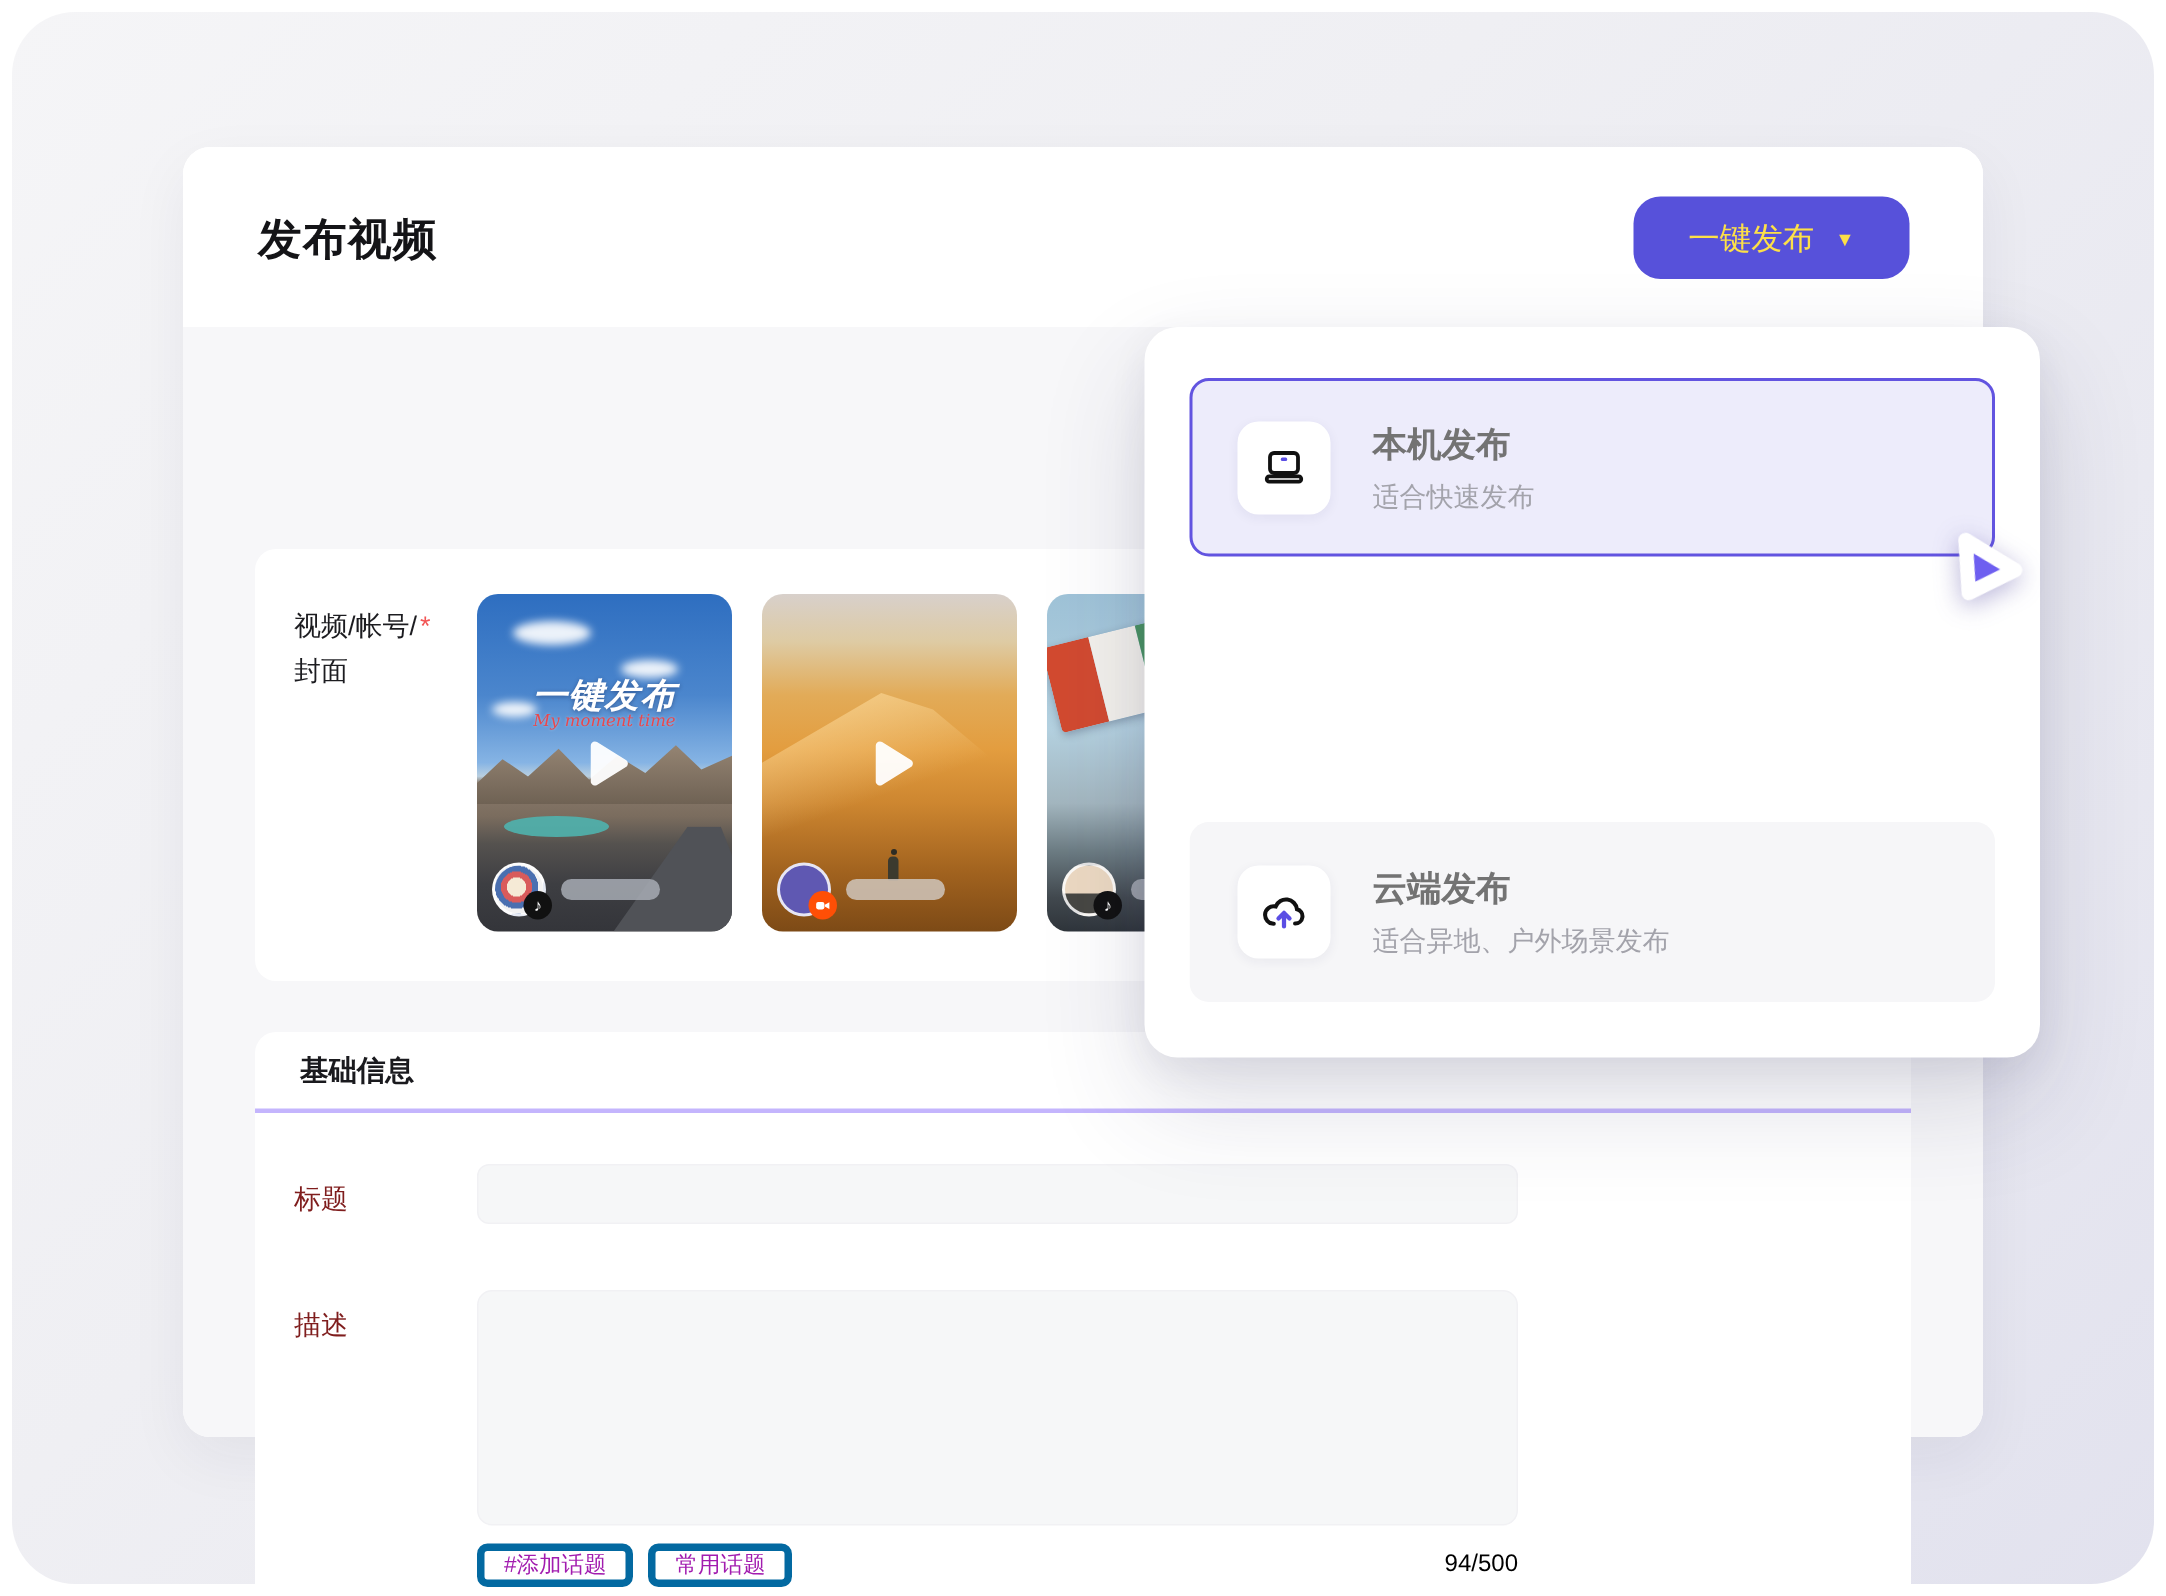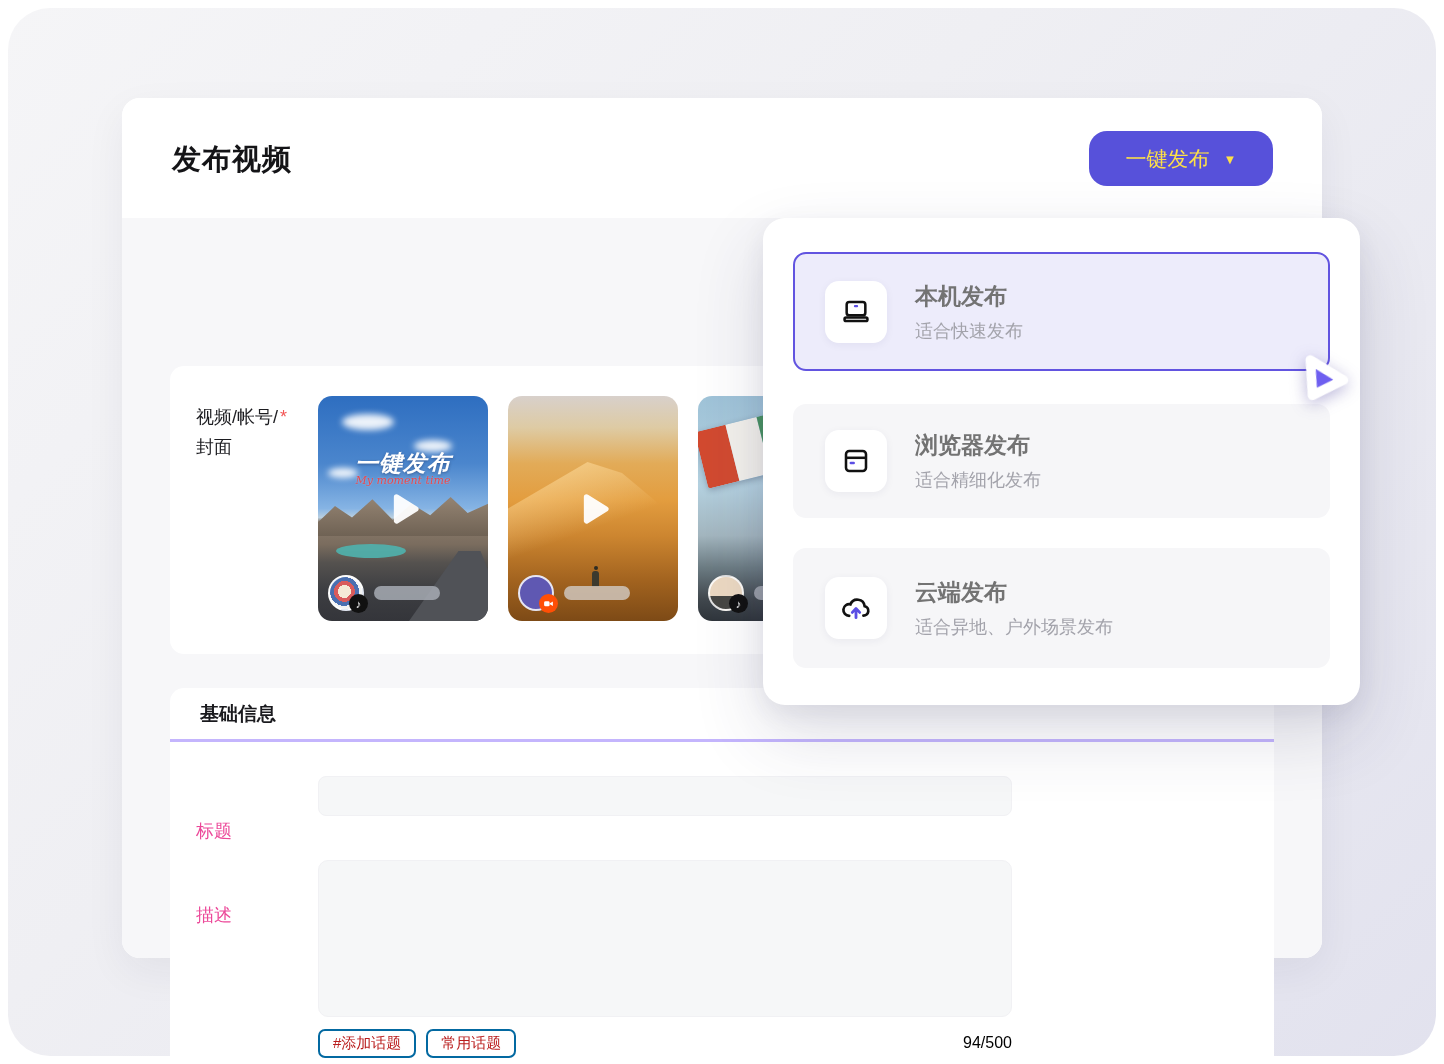--- a/index.html
+++ b/index.html
@@ -73,30 +73,30 @@
        border-radius:3px; overflow:hidden; box-shadow:0 2px 6px rgba(0,0,30,.25); }
   .t3 .flag i { flex:1; }
   .t3 .f-red { background:#d24a30; } .t3 .f-white { background:#f3f1ec; } .t3 .f-green { background:#4a9462; }
   .t3 .pole { position:absolute; left:74px; top:70px; width:3px; height:90px; background:#4a4f54; transform:rotate(6deg); }
   .avatar-3 { background:linear-gradient(180deg,#ecd9c2 0 58%,#474743 58%); }
 
   
   .info-card { position:absolute; left:48px; top:470px; width:1104px; height:388px; background:#ffffff; border-radius:14px; }
   .info-header { height:54px; border-bottom:3px solid #c4b5fd; display:flex; align-items:center; padding-left:30px; }
   .section-title { font-size:19px; font-weight:700; color:#1a1a1e; }
-  .form-label { position:absolute; left:26px; font-size:18px; color:#ec4899;margin-top:32px; }
+  .form-label { position:absolute; left:26px; font-size:18px; color:#7f1d1d; }
   .lbl-title { top:99px; }
   .lbl-desc  { top:183px; }
   .title-input { position:absolute; left:148px; top:88px; width:694px; height:40px; background:#f6f7f8; border:1px solid #f1f1f4;
        border-radius:8px; font-family:inherit; font-size:16px; padding:0 14px; color:#333; }
   .desc-input { position:absolute; left:148px; top:172px; width:694px; height:157px; background:#f6f7f8; border:1px solid #f1f1f4;
        border-radius:10px; font-family:inherit; font-size:16px; padding:10px 14px; color:#333; resize:none; }
   .tags-row { position:absolute; left:148px; top:341px; display:flex; gap:10px; }
-  .tag-chip { height:29px; padding:0 13px; background:#ffffff; border:2px solid #0369a1; border-radius:7px; font-size:15px;
-       color:#b91c1c; display:flex; align-items:center; cursor:pointer; font-family:inherit; }
+  .tag-chip { height:29px; padding:0 13px; background:#ffffff; border:5px solid #0369a1; border-radius:7px; font-size:15px;
+       color:#a21caf; display:flex; align-items:center; cursor:pointer; font-family:inherit; }
   .char-count { position:absolute; left:148px; top:346px; width:694px; text-align:right; font-size:16px; color:#000000; }
 
   
   .publish-menu { position:absolute; left:763px; top:218px; width:597px; height:487px; background:#ffffff; border-radius:22px;
        box-shadow:0 30px 70px rgba(50,50,93,.16), 0 8px 24px rgba(50,50,93,.08); }
   .menu-option { position:absolute; left:30px; width:537px; border-radius:13px; background:#f6f6f8; border:2px solid transparent;
        display:flex; align-items:center; padding-left:30px; gap:28px; cursor:pointer; }
   .opt-1 { top:34px;  height:119px; background:#edecfb; border-color:#6254e0; }
   .opt-2 { top:186px; height:114px; }
   .opt-3 { top:330px; height:120px; }
@@ -224,33 +224,20 @@
           <rect x="10.4" y="6.8" width="3.2" height="1.7" rx="0.8" fill="#5b4ee4"></rect>
           <rect x="3.4" y="16.2" width="17.2" height="2.6" rx="1.2" stroke="#111" stroke-width="1.9"></rect>
         </svg>
       </div>
       <div class="opt-texts">
         <div class="opt-title">本机发布</div>
         <div class="opt-sub">适合快速发布</div>
       </div>
     </div>
 
-    <div class="menu-option opt-2">
-      <div class="icon-box">
-        <svg width="32" height="32" viewBox="0 0 24 24" fill="none">
-          <rect x="4.5" y="4.5" width="15" height="15" rx="2.5" stroke="#111" stroke-width="1.9"></rect>
-          <line x1="4.5" y1="9.6" x2="19.5" y2="9.6" stroke="#111" stroke-width="1.9"></line>
-          <rect x="7.2" y="12.6" width="4" height="1.8" rx="0.9" fill="#5b4ee4"></rect>
-        </svg>
-      </div>
-      <div class="opt-texts">
-        <div class="opt-title">浏览器发布</div>
-        <div class="opt-sub">适合精细化发布</div>
-      </div>
-    </div>
 
     <div class="menu-option opt-3">
       <div class="icon-box">
         <svg width="34" height="34" viewBox="0 0 24 24" fill="none">
           <path d="M7.2 17.5 a4.1 4.1 0 1 1 0.9 -8.1 a5.2 5.2 0 0 1 10 1.3 a3.4 3.4 0 0 1 -0.9 6.7" stroke="#111" stroke-width="1.9" stroke-linecap="round"></path>
           <path d="M12 18.8 V12.8 M9.4 15.1 L12 12.4 L14.6 15.1" stroke="#5b4ee4" stroke-width="2" stroke-linecap="round" stroke-linejoin="round"></path>
         </svg>
       </div>
       <div class="opt-texts">
         <div class="opt-title">云端发布</div>

